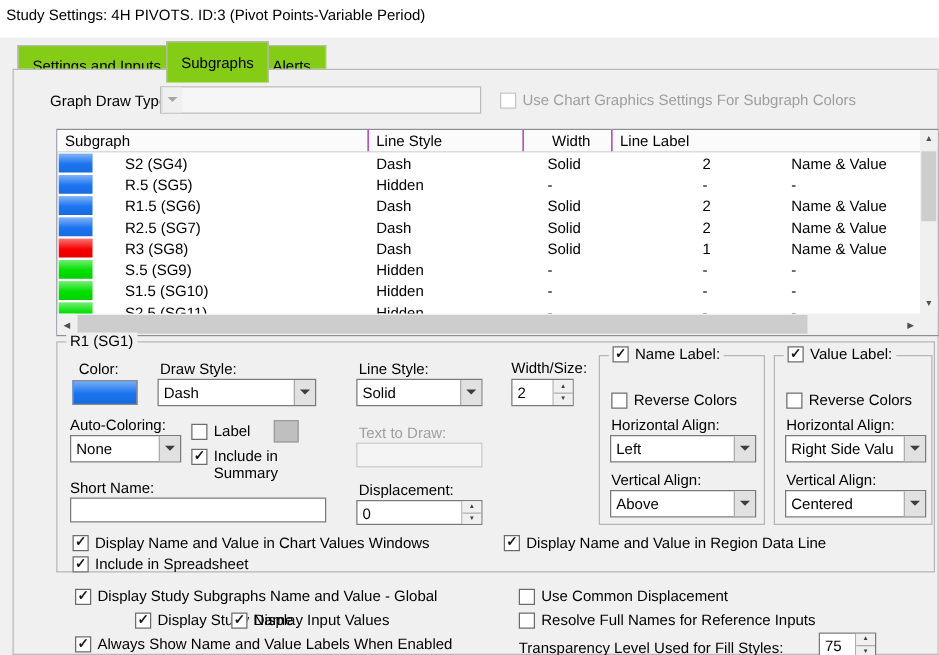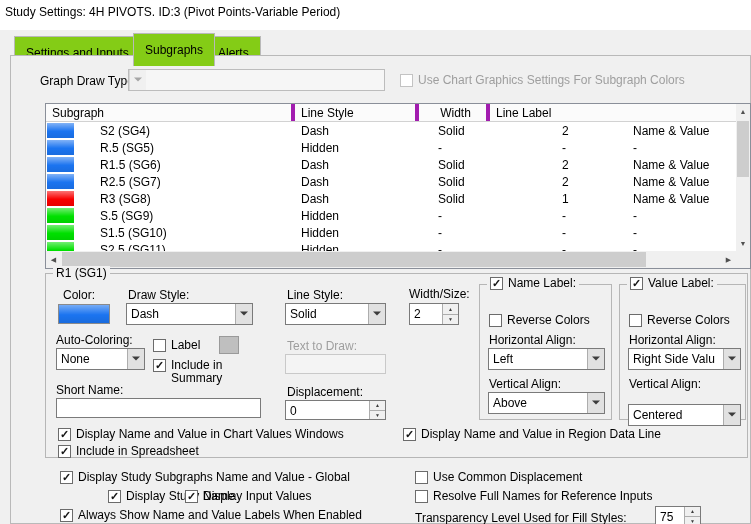--- a/index.html
+++ b/index.html
@@ -34,21 +34,21 @@
   .cb.inline { position:static; }
   .cb .box { width:13px; height:13px; background:#fff; border:1px solid #6b6b6b; flex:none; position:relative; }
   .cb.checked .box::after { content:"✓"; position:absolute; left:1px; top:-1px; font-size:11px; font-weight:700; color:#161616; }
   .cb.dis { color:#9e9e9e; }
   .cb.dis .box { border-color:#c3c3c3; }
   .cb .wrap { white-space:normal; width:66px; }
   .group { position:absolute; border:1px solid #b6b6b6; }
   .legend { position:absolute; top:-8px; left:7px; background:#f0f0f0; padding:0 3px; white-space:nowrap; }
   .tablewrap { position:absolute; left:45px; top:103px; width:706px; height:166px; border:1px solid #8a8f99; background:#fff; }
   .thead { position:absolute; left:0; top:0; width:690px; height:18px; display:flex; background:#fbfbfb; border-bottom:1px solid #d2d2d2; }
-  .th { border-right:4px solid #a21caf; padding:2px 0 0 6px; white-space:nowrap; overflow:hidden; flex:none; }
+  .th { border-right:1px solid #a21caf; padding:2px 0 0 6px; white-space:nowrap; overflow:hidden; flex:none; }
   .th.c1 { width:249px; } .th.c2 { width:137px; } .th.c3 { width:124px; } .th.c4 { width:71px;text-align:center; } .th.c5 { flex:1; border-right:none; }
   .tbody { position:absolute; left:0; top:18px; width:690px; height:129px; overflow:hidden; }
   .tr { display:flex; align-items:center; height:17px; background:#fff; }
   .swatch { width:27px; height:15px; margin-left:1px; flex:none; position:relative; }
   .swatch::after { content:""; position:absolute; inset:0; background:linear-gradient(180deg, rgba(255,255,255,.45), rgba(255,255,255,0) 55%, rgba(0,0,0,.07)); }
   .td { white-space:nowrap; overflow:hidden; padding-top:1px; flex:none; }
   .td.c-name { width:221px; padding-left:26px; }
   .td.c-ds { width:137px; padding-left:6px; }
   .td.c-ls { width:124px; padding-left:6px; }
   .td.c-w { width:71px; padding-left:6px; }
@@ -237,21 +237,21 @@
     <div class="cb" style="left:9px;top:29px;">
       <span class="box"></span>
       <span>Reverse Colors</span>
     </div>
     <span class="lbl" style="left:9px;top:48px;">Horizontal Align:</span>
     <div class="combo" style="left:8px;top:63px;width:113px;height:22px;">
       <span class="val">Right Side Valu</span>
       <span class="cbtn"></span>
     </div>
     <span class="lbl" style="left:9px;top:92px;">Vertical Align:</span>
-    <div class="combo" style="left:8px;top:107px;width:113px;height:22px;margin-top:12px;">
+    <div class="combo" style="left:8px;top:107px;width:113px;height:22px;">
       <span class="val">Centered</span>
       <span class="cbtn"></span>
     </div>
   </div>
 
   <span class="lbl" style="left:10px;top:59px;">Auto-Coloring:</span>
   <div class="combo" style="left:10px;top:74px;width:89px;height:22px;">
     <span class="val">None</span>
     <span class="cbtn"></span>
   </div>

